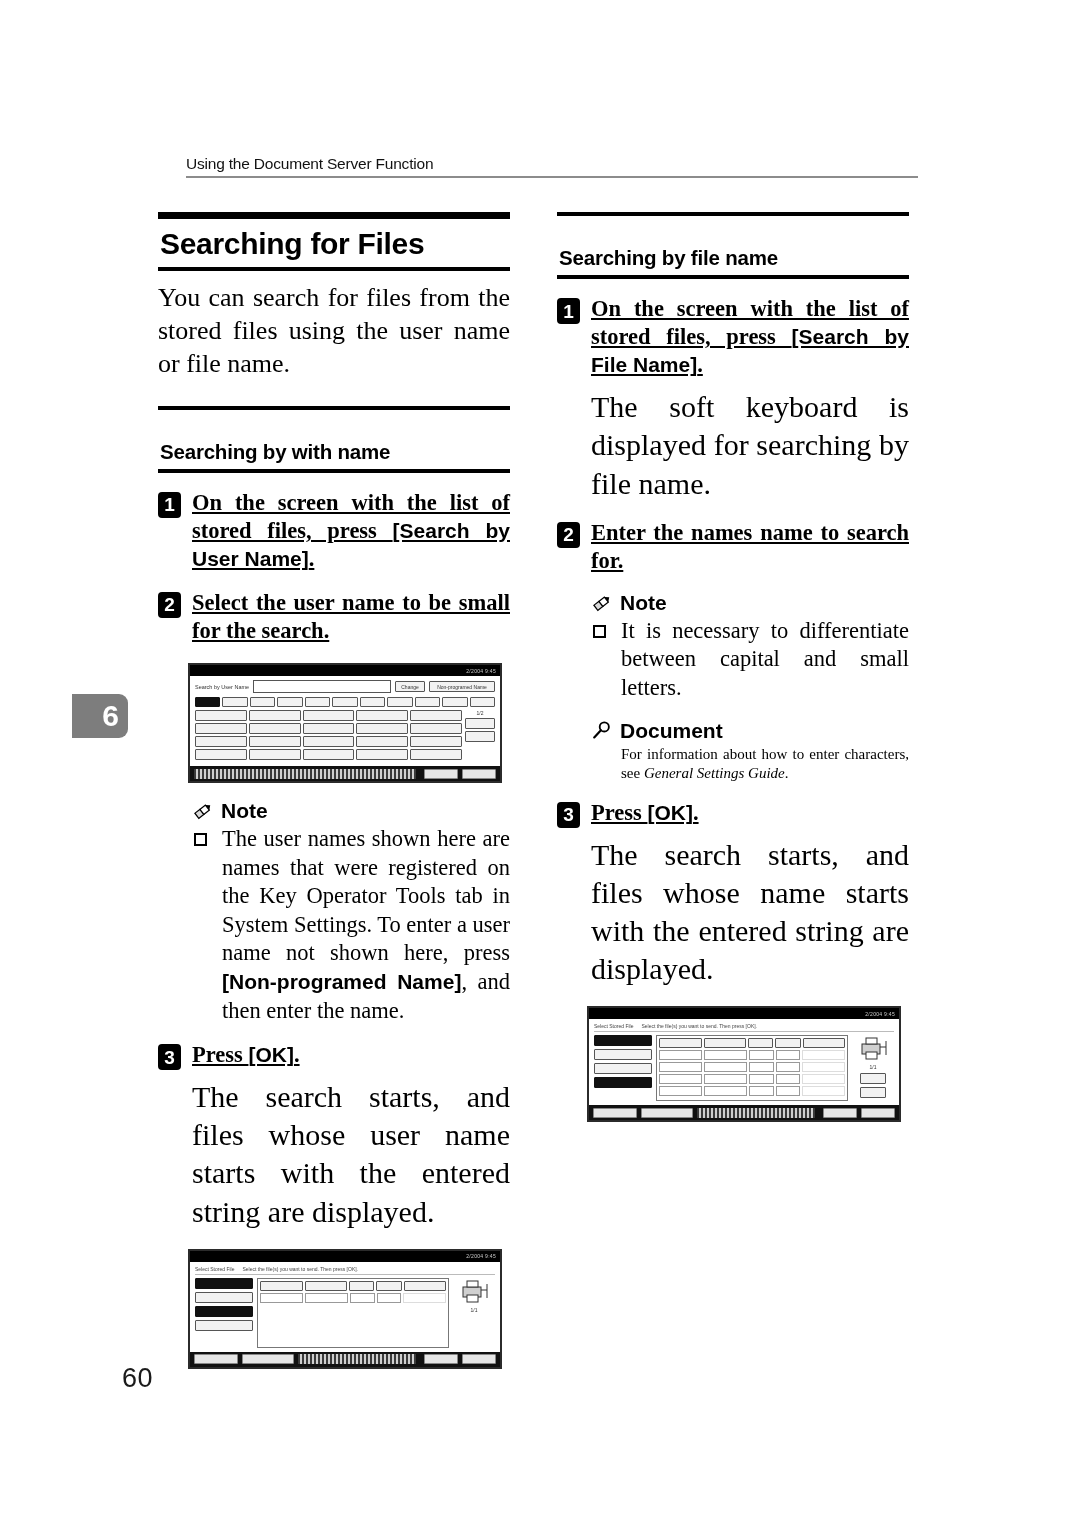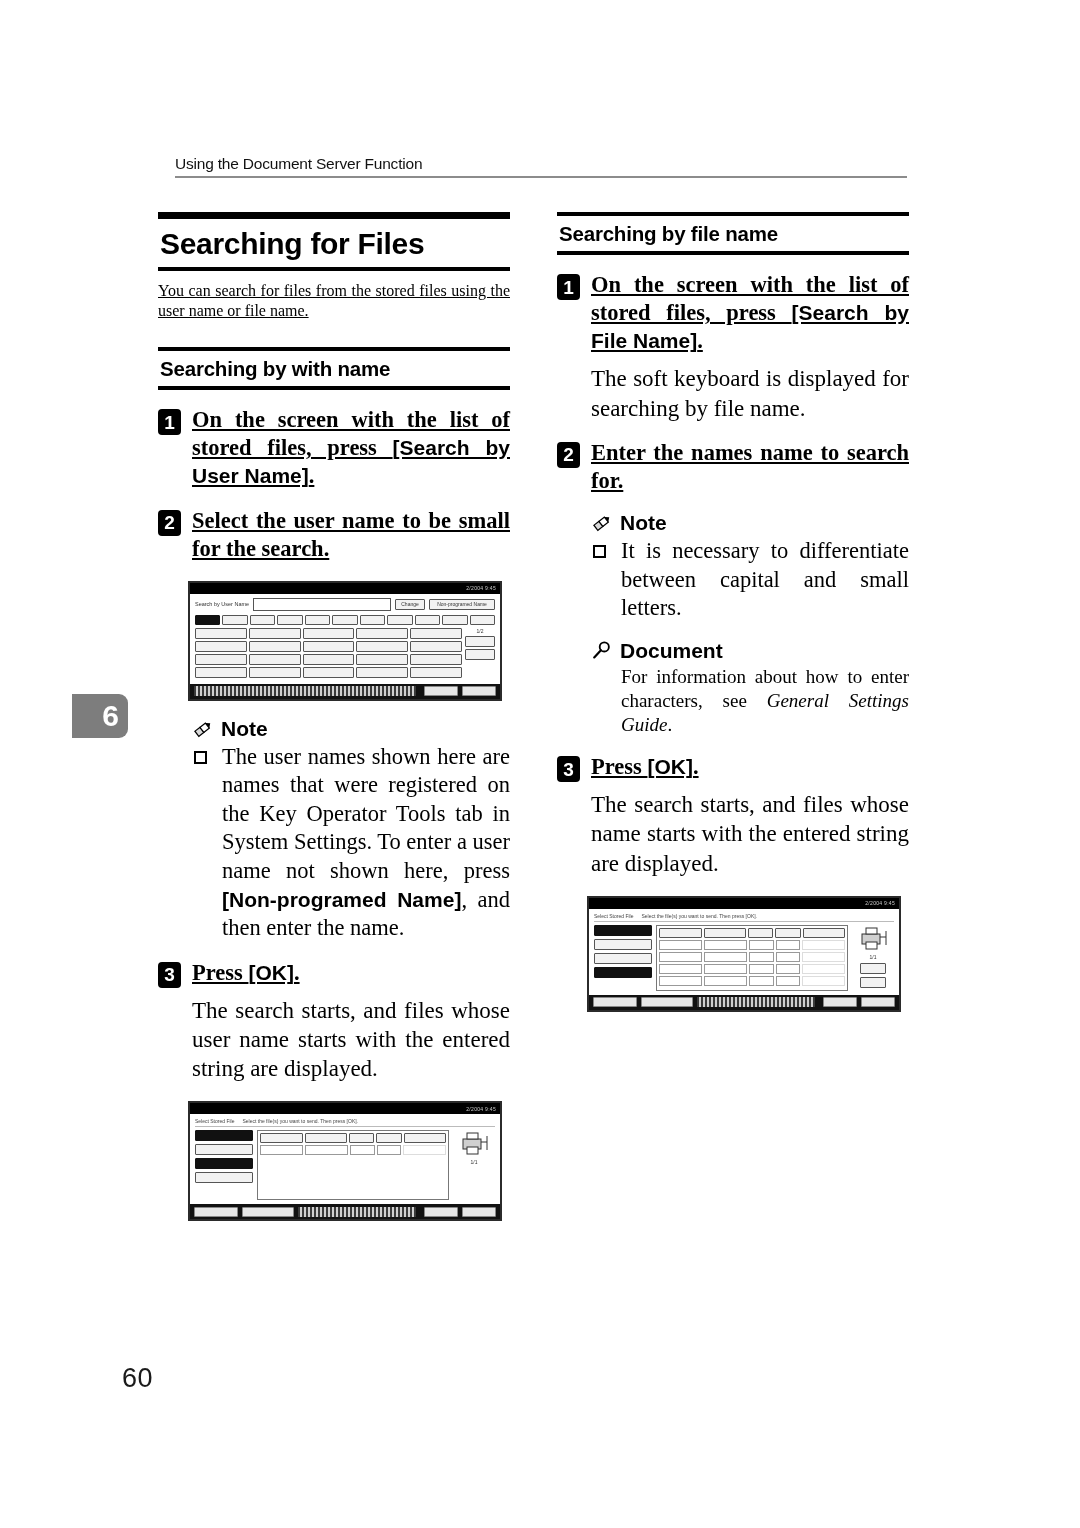--- a/index.html
+++ b/index.html
@@ -18,21 +18,21 @@
 
   
   .page {
     position: absolute;
     inset: 0;
   }
 
   
   .running-header {
     position: absolute;
-    left: 175px;
+    left: 186px;
     top: 155px;
     width: 732px;
   }
   .running-header .rh-text {
     font-family: "Liberation Sans", sans-serif;
     font-size: 15.5px;
     letter-spacing: -0.2px;
     color: #111;
     padding-bottom: 3px;
     white-space: nowrap;
@@ -109,36 +109,36 @@
     height: 4px;
     background: #000;
     width: 100%;
   }
   .h2-title {
     font-family: "Liberation Sans", sans-serif;
     font-weight: 700;
     font-size: 20.5px;
     letter-spacing: -0.2px;
     padding: 6px 0 5px 2px;
+    margin-top: 24px;
   }
   .h2-rule-bot {
     height: 4px;
     background: #000;
     width: 100%;
   }
   .h2-block.first { margin-top: 0; }
 
   
   .body-p {
     font-family: "Liberation Serif", serif;
-    font-size: 16px;
+    font-size: 26px;
     line-height: 1.27;
     text-align: justify;
     margin: 7px 0 0 0;
-    text-decoration: underline;
   }
 
   
   .step {
     position: relative;
     margin: 16px 0 0 0;
     padding-left: 34px;
   }
   .step-badge {
     position: absolute;
@@ -166,21 +166,21 @@
     text-align-last: left;
     text-decoration: underline;
   }
   .step-text .ui-key {
     font-family: "Liberation Sans", sans-serif;
     font-weight: 700;
     font-size: 21px;
   }
   .step-body {
     font-family: "Liberation Serif", serif;
-    font-size: 23px;
+    font-size: 30px;
     line-height: 1.27;
     text-align: justify;
     margin-top: 9px;
     padding-left: 0;
   }
 
   
   .callout {
     margin: 16px 0 0 0;
     padding-left: 34px;
@@ -213,21 +213,21 @@
     position: absolute;
     left: 2px;
     top: 8px;
     width: 13px;
     height: 13px;
     border: 2.5px solid #000;
     box-sizing: border-box;
   }
   .callout-para {
     font-family: "Liberation Serif", serif;
-    font-size: 19px;
+    font-size: 15px;
     line-height: 1.27;
     text-align: justify;
     padding-left: 30px;
     margin-top: 2px;
   }
   .italic { font-style: italic; }
   .bold-sans {
     font-family: "Liberation Sans", sans-serif;
     font-weight: 700;
     font-size: 21px;

